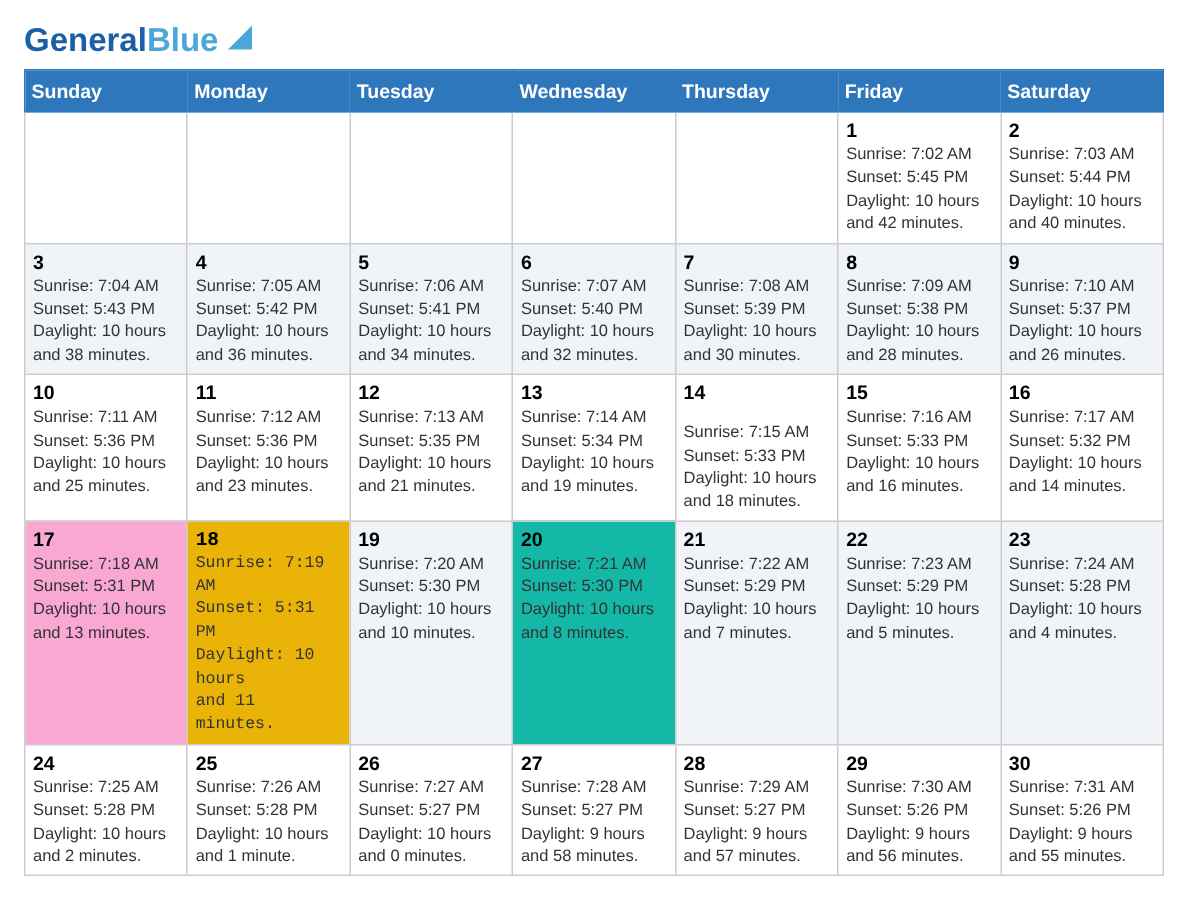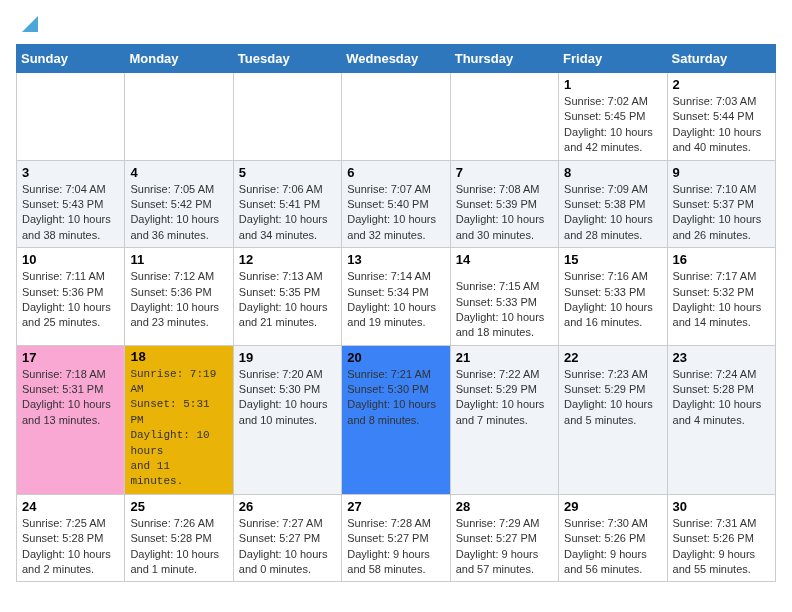--- a/index.html
+++ b/index.html
@@ -82,20 +82,21 @@
     .empty {
       background: #fff !important;
     }
   </style>
 </head>
 <body>
 
 <div class="header">
   <div class="logo">
     <div style="display:flex;align-items:center;">
+      <span class="logo-text">General<span>Blue</span></span>
       <svg width="24" height="24" viewBox="0 0 24 24" style="margin-left:2px;margin-top:-4px;">
         <polygon points="4,20 20,4 20,20" fill="#4aa8d8"></polygon>
       </svg>
     </div>
   </div>
   <div class="title-block">
     <div class="month-title"></div>
     <div class="location"></div>
   </div>
 </div>
@@ -251,21 +252,21 @@
 Daylight: 10 hours
 and 11 minutes.</div>
         </td>
         <td style="background: rgb(240, 244, 248);">
           <span class="day-num">19</span>
           <div class="day-info" style="white-space: pre-line;">Sunrise: 7:20 AM
 Sunset: 5:30 PM
 Daylight: 10 hours
 and 10 minutes.</div>
         </td>
-        <td style="background: #3b82f6;">
+        <td style="background: #14b8a6;">
           <span class="day-num">20</span>
           <div class="day-info" style="white-space: pre-line;">Sunrise: 7:21 AM
 Sunset: 5:30 PM
 Daylight: 10 hours
 and 8 minutes.</div>
         </td>
         <td style="background: rgb(240, 244, 248);">
           <span class="day-num">21</span>
           <div class="day-info" style="white-space: pre-line;">Sunrise: 7:22 AM
 Sunset: 5:29 PM

